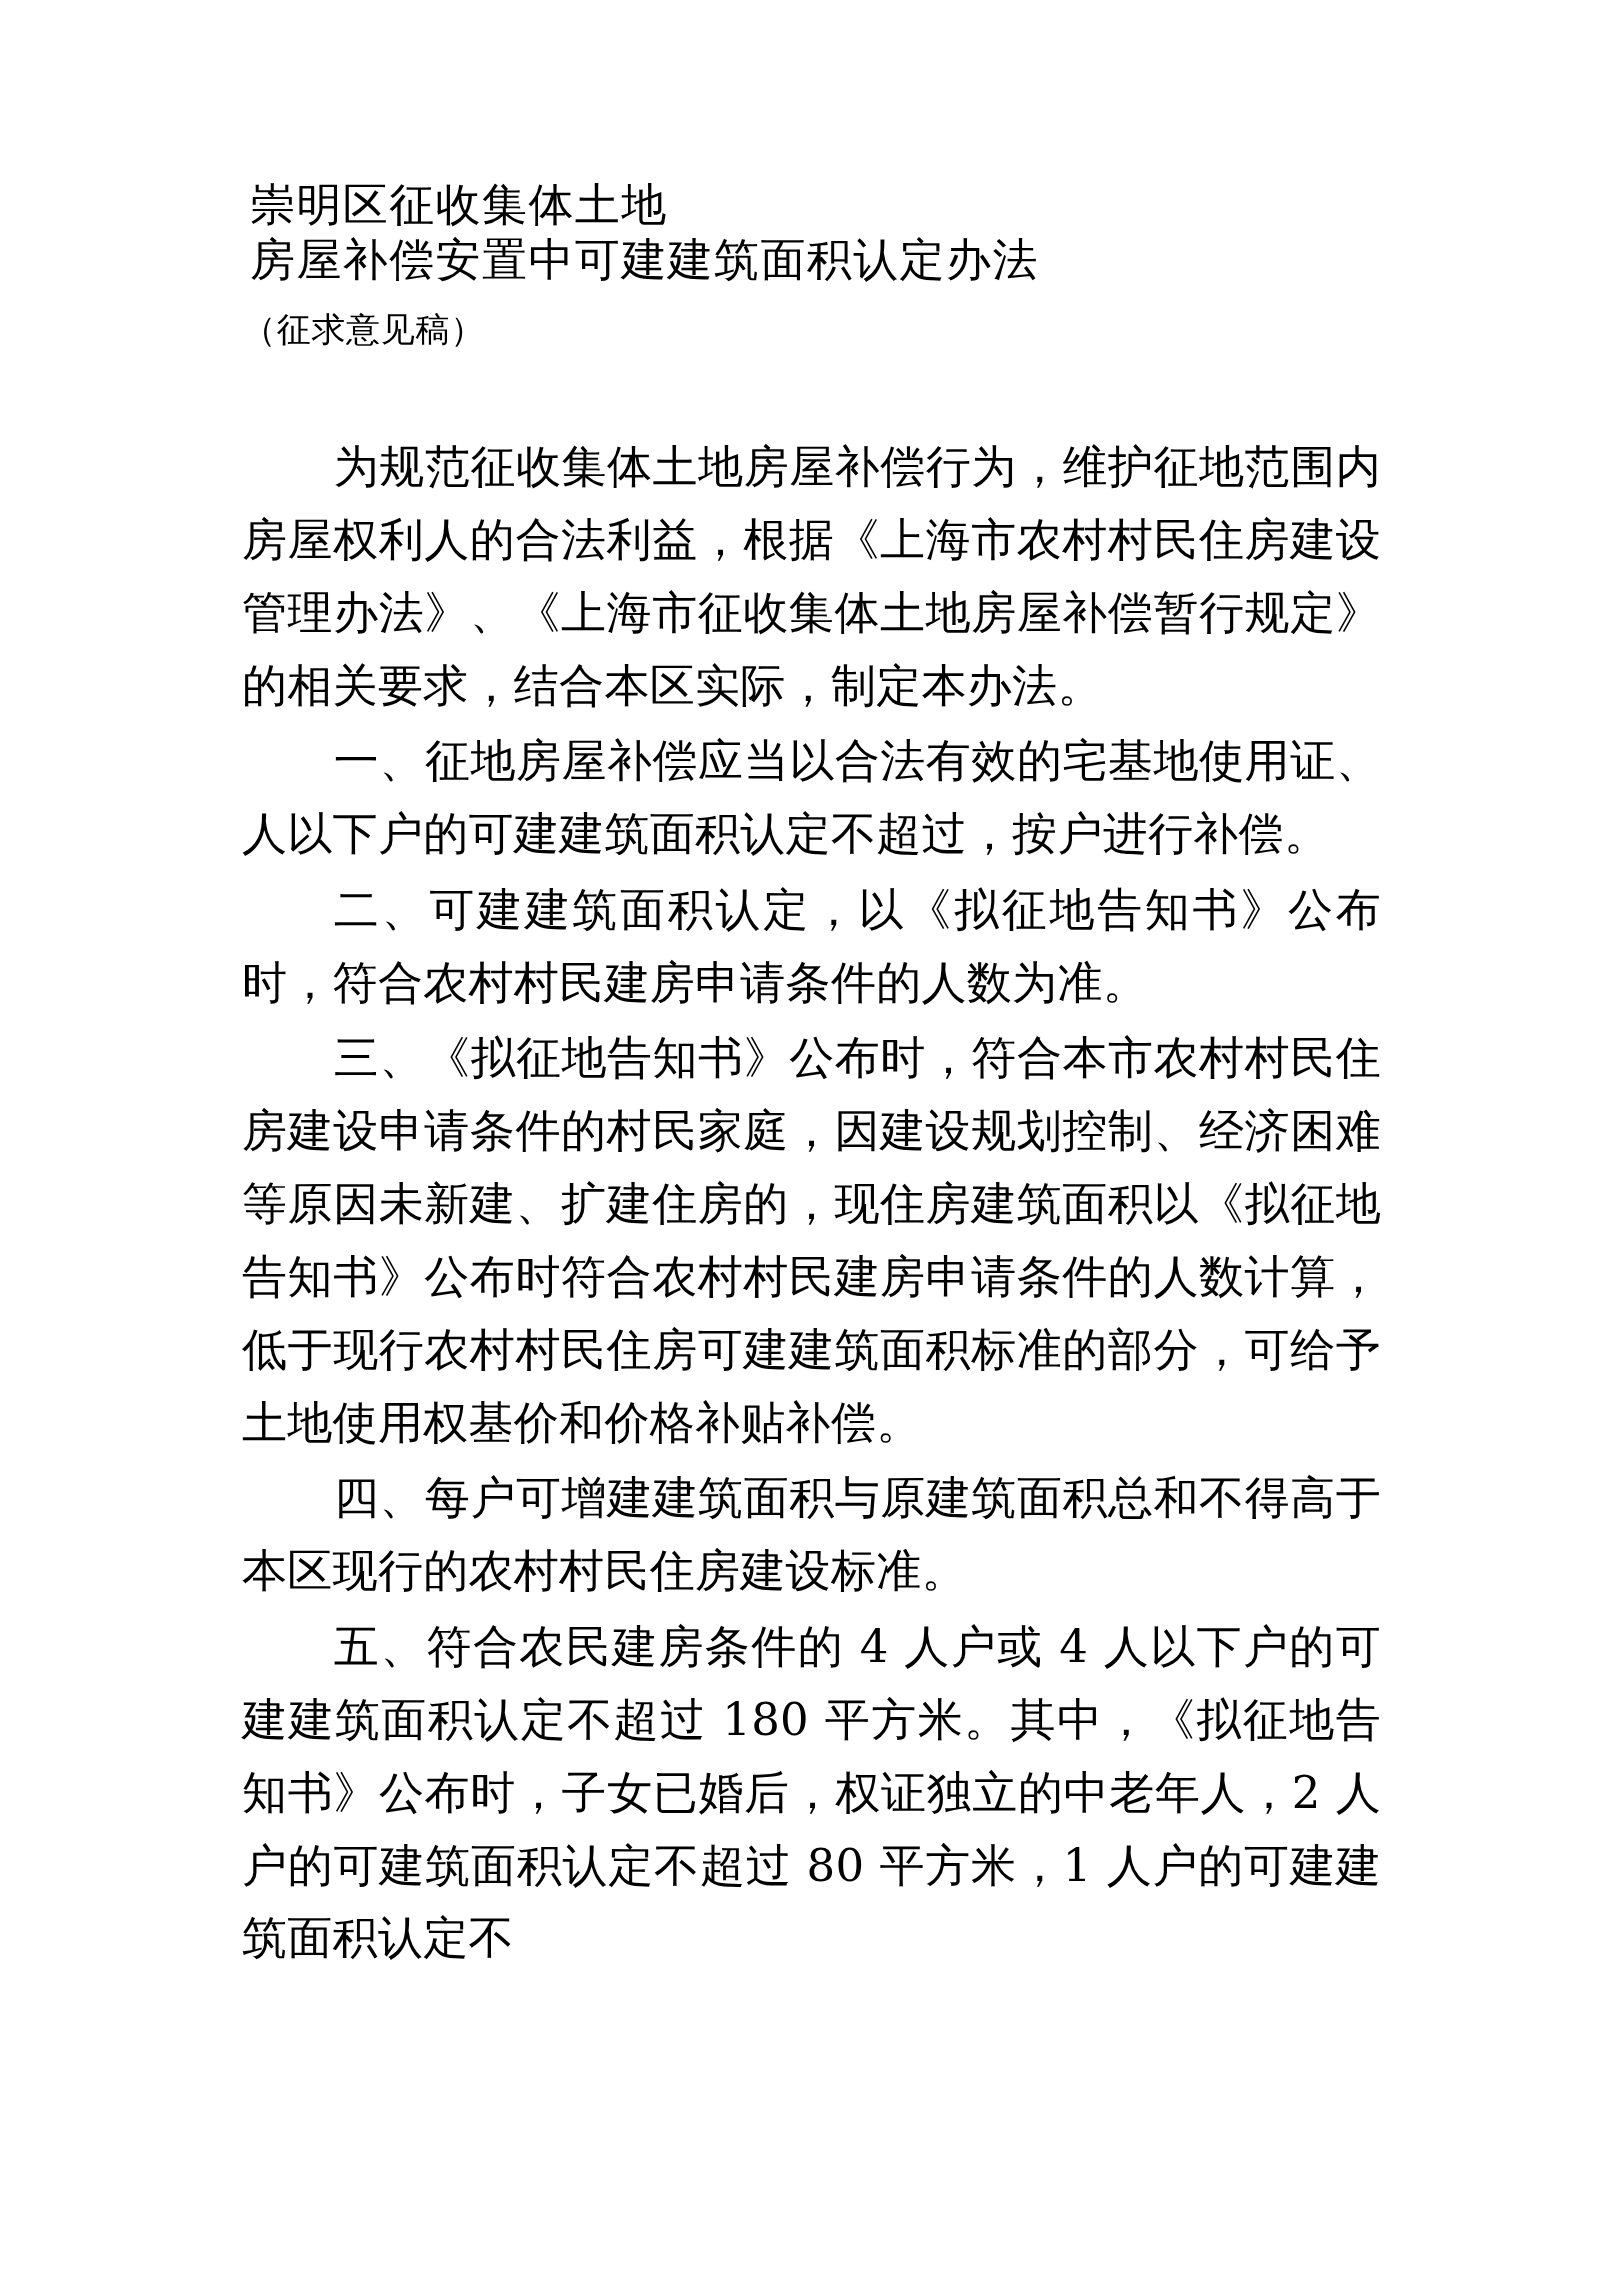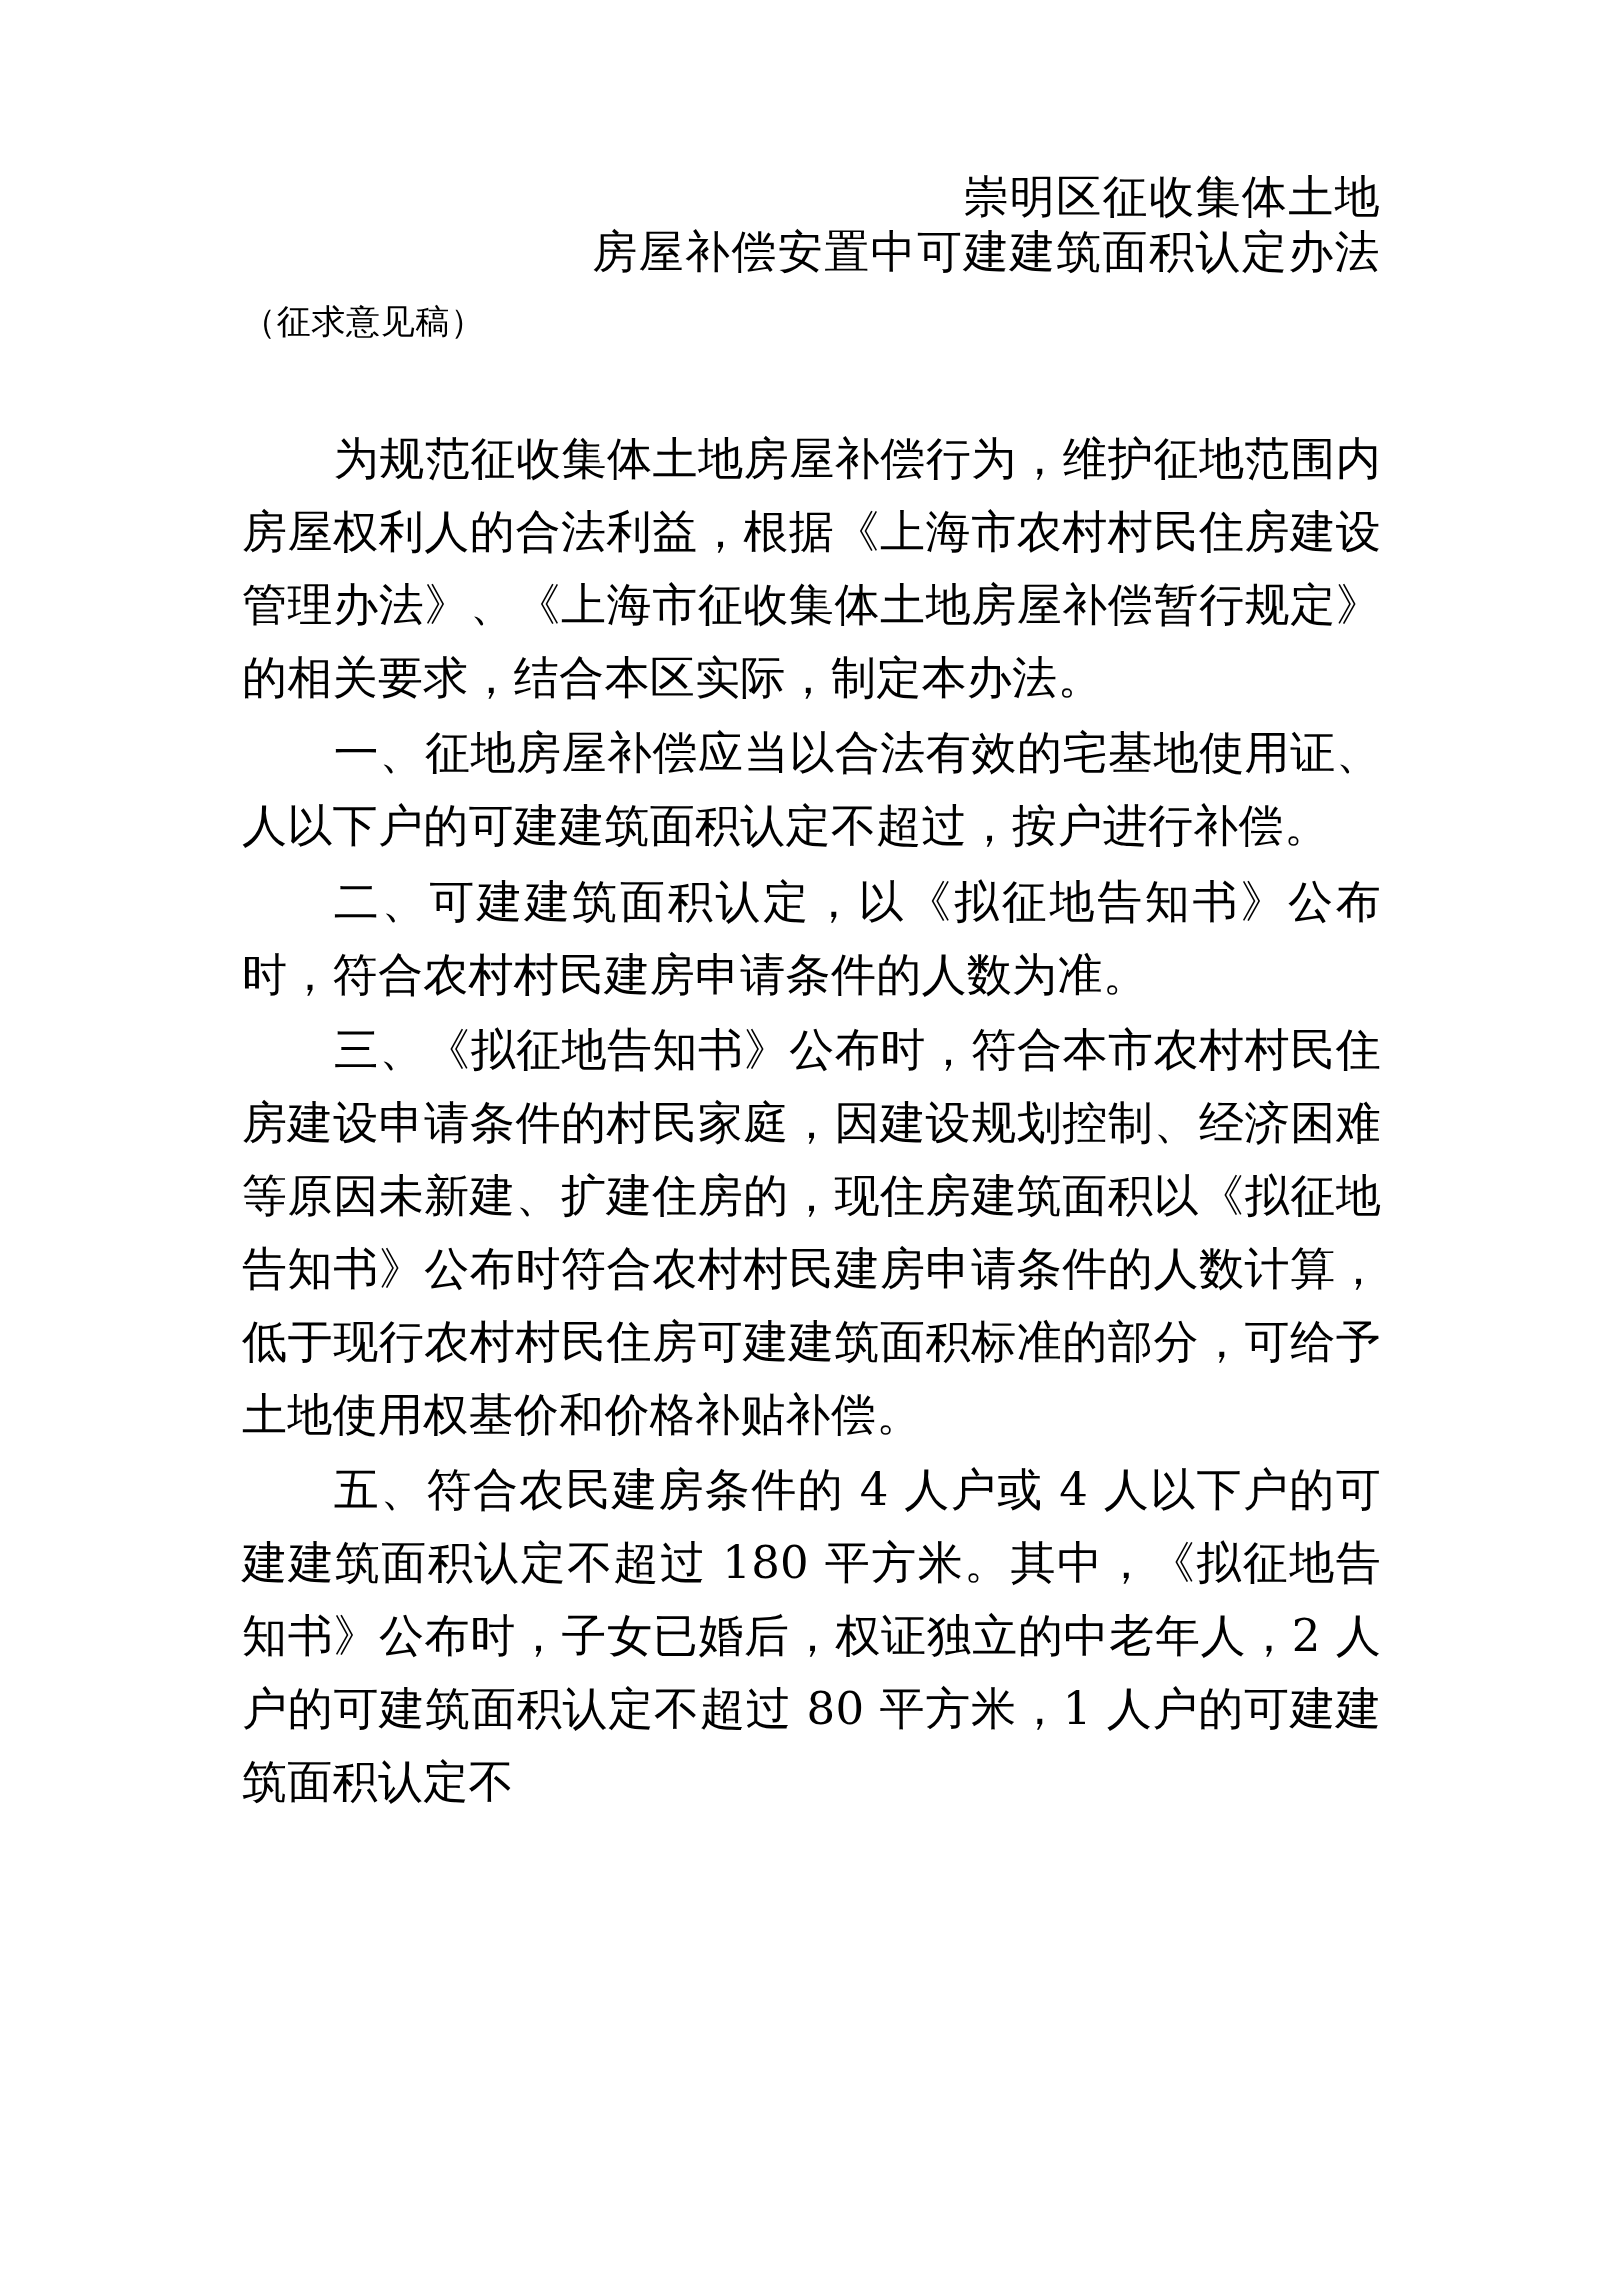--- a/index.html
+++ b/index.html
@@ -17,22 +17,22 @@
     box-sizing: border-box;
     background: #ffffff;
     position: relative;
     overflow: hidden;
     padding: 0;
   }
   .doc-inner {
     padding: 170px 242px 0 242px;
   }
   .title-block {
-    text-align: right;
-    margin: 0;
+    text-align: left;
+    margin: 8px;
   }
   .title-line {
     font-size: 45px;
     line-height: 1.22;
     letter-spacing: 1.4px;
     font-weight: normal;
     white-space: nowrap;
   }
   .subtitle {
     font-size: 34px;
@@ -67,18 +67,19 @@
       <div class="title-line">房屋补偿安置中可建建筑面积认定办法</div>
     </div>
 
     <div class="subtitle">（征求意见稿）</div>
 
     <div class="body-block">
       <p class="para">为规范征收集体土地房屋补偿行为，维护征地范围内房屋权利人的合法利益，根据《上海市农村村民住房建设管理办法》、《上海市征收集体土地房屋补偿暂行规定》的相关要求，结合本区实际，制定本办法。</p>
       <p class="para">一、征地房屋补偿应当以合法有效的宅基地使用证、人以下户的可建建筑面积认定不超过，按户进行补偿。</p>
       <p class="para">二、可建建筑面积认定，以《拟征地告知书》公布时，符合农村村民建房申请条件的人数为准。</p>
       <p class="para">三、《拟征地告知书》公布时，符合本市农村村民住房建设申请条件的村民家庭，因建设规划控制、经济困难等原因未新建、扩建住房的，现住房建筑面积以《拟征地告知书》公布时符合农村村民建房申请条件的人数计算，低于现行农村村民住房可建建筑面积标准的部分，可给予土地使用权基价和价格补贴补偿。</p>
+      <p class="para">四、每户可增建建筑面积与原建筑面积总和不得高于本区现行的农村村民住房建设标准。</p>
       <p class="para tight">五、符合农民建房条件的 4 人户或 4 人以下户的可建建筑面积认定不超过 180 平方米。其中，《拟征地告知书》公布时，子女已婚后，权证独立的中老年人，2 人户的可建筑面积认定不超过 80 平方米，1 人户的可建建筑面积认定不</p>
     </div>
 
   </div>
 </div>
 
 
 </body></html>

